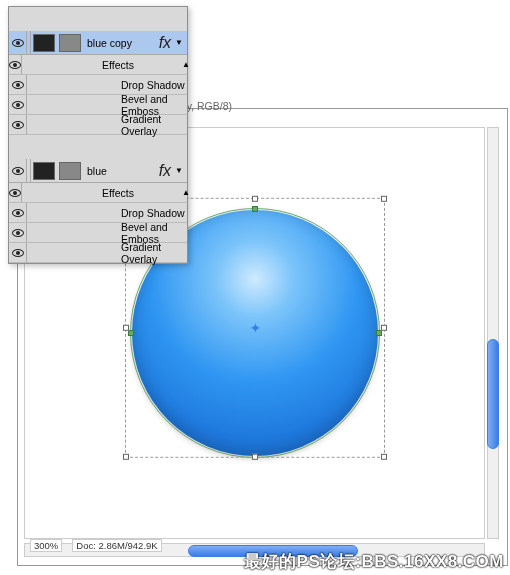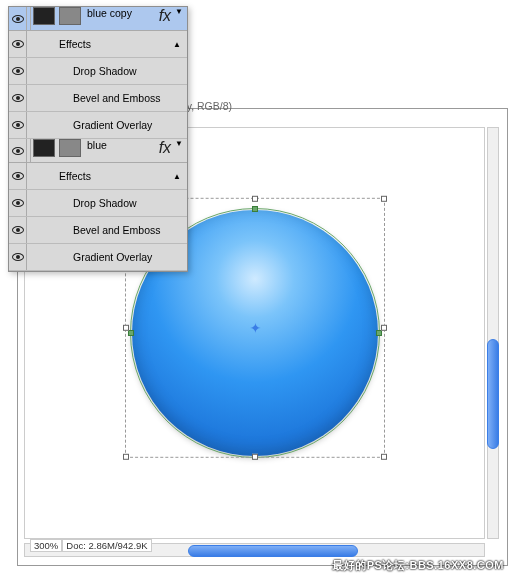--- a/index.html
+++ b/index.html
@@ -8,63 +8,63 @@
   
   .doc-window { position: absolute; left: 17px; top: 108px; width: 491px; height: 458px; background: #fff; border: 1px solid #999; }
   .doc-title { position: absolute; left: 0; top: -12px; width: 100%; height: 18px; display: flex; align-items: center; padding-left: 4px; gap: 4px; }
   .tab-btn { width: 10px; height: 10px; border-radius: 50%; background: #ccc; border: 1px solid #aaa; }
   .doc-title-text { color: #666; font-size: 10.5px; padding-left: 4px; white-space: nowrap; }
   .canvas { position: absolute; left: 6px; top: 18px; right: 22px; bottom: 26px; background: #fff; border: 1px solid #ccc; }
   .ruler-v { position: absolute; right: 8px; top: 18px; width: 12px; bottom: 26px; background: #f0f0f0; border: 1px solid #ccc; }
   .scroll-v { position: absolute; right: 8px; top: 230px; width: 12px; height: 110px; background: linear-gradient(90deg,#7faff6,#3a7de6); border-radius: 6px; border: 1px solid #3a7de6; }
   .scroll-h { position: absolute; left: 170px; bottom: 8px; height: 12px; width: 170px; background: linear-gradient(#7faff6,#3a7de6); border-radius: 6px; border: 1px solid #3a7de6; }
   .ruler-h { position: absolute; left: 6px; bottom: 8px; right: 22px; height: 14px; background: #f0f0f0; border: 1px solid #ccc; }
-  .status { position: absolute; left: 6px; bottom: 8px; height: 24px; display: flex; align-items: center; padding: 0 6px; font-size: 9.5px; color: #333; }
+  .status { position: absolute; left: 6px; bottom: 8px; height: 24px; display: flex; align-items: center; gap: 10px; padding: 0 6px; font-size: 9.5px; color: #333; }
   .status span { background: #fff; border: 1px solid #ccc; padding: 0 3px; }
 
   
   .sel-box { position: absolute; width: 260px; height: 260px; left: 50%; top: 50%; transform: translate(-50%,-52%); border: 1px dashed #999; }
   .handle { position: absolute; width: 6px; height: 6px; background: #fff; border: 1px solid #666; }
   .h-tl{left:-3px;top:-3px}.h-tr{right:-3px;top:-3px}.h-bl{left:-3px;bottom:-3px}.h-br{right:-3px;bottom:-3px}
   .h-tm{left:50%;top:-3px;margin-left:-3px}.h-bm{left:50%;bottom:-3px;margin-left:-3px}
   .h-ml{left:-3px;top:50%;margin-top:-3px}.h-mr{right:-3px;top:50%;margin-top:-3px}
   .path-circle { position:absolute; width: 250px; height: 250px; border: 1px solid #6aa86a; border-radius: 50%; left: 50%; top: 50%; transform: translate(-50%,-50%); }
   .anchor { position:absolute; width:6px; height:6px; background:#6aa86a; border:1px solid #3a7d3a; }
   .a-t{left:50%;top:-3px;margin-left:-3px}.a-b{left:50%;bottom:-3px;margin-left:-3px}
   .a-l{left:-3px;top:50%;margin-top:-3px}.a-r{right:-3px;top:50%;margin-top:-3px}
   .blue-ball { position:absolute; width:246px; height:246px; border-radius:50%; left:50%; top:50%; transform:translate(-50%,-50%);
      background: radial-gradient(circle at 50% 28%, #cfeaff 0%, #7bc4fa 18%, #2f96f2 48%, #1e78dc 75%, #1b6cca 100%);
      box-shadow: inset 0 -4px 16px rgba(0,0,0,.2), 0 2px 6px rgba(0,0,0,.25);
   }
   .center-mark { position:absolute; left:50%; top:50%; width:10px; height:10px; transform:translate(-50%,-50%); color:#3a7de6; font-size:14px; line-height:10px; text-align:center; }
 
   
   .layers { position:absolute; left:8px; top:6px; width:180px; background:#d9d9d9; border:1px solid #8e8e8e; box-shadow: 2px 2px 6px rgba(0,0,0,.25); }
-  .layer { display:flex; align-items:flex-start; height:24px; border-bottom:1px solid #aaa; }
+  .layer { display:flex; align-items:center; height:24px; border-bottom:1px solid #aaa;margin-top:24px; }
   .layer.sel { background:#adc8ee; }
   .vis-col { width:18px; height:100%; border-right:1px solid #aaa; display:flex; align-items:center; justify-content:center; }
   .link-col { width:4px; height:100%; border-right:1px solid #aaa; }
   .mask-thumb, .shape-thumb { width:22px; height:18px; margin:0 2px; border:1px solid #666; }
   .mask-thumb { background:#222; }
   .shape-thumb { background:#888; }
   .layer-name { flex:1; padding-left:4px; font-size:10.5px; }
   .fx { font-style:italic; font-size:16px; padding-right:4px; color:#222; }
   .tri { font-size:8px; padding-right:4px; }
 
-  .fx-row { display:flex; align-items:center; height:27px; border-bottom:1px solid #bbb; font-size:10.5px; }
+  .fx-row { display:flex; align-items:center; height:20px; border-bottom:1px solid #bbb; font-size:10.5px;gap:48px; }
   .fx-row .vis-col { width:18px; border-right:1px solid #aaa; }
   .indent1 { padding-left: 32px; }
   .indent2 { padding-left: 46px; }
   .fx-label { flex:1; }
   .collapse { font-size:8px; padding-right:6px; }
 
   .eye { width:12px; height:8px; border:1px solid #222; border-radius:50%; position:relative; }
   .eye::after { content:""; position:absolute; width:4px; height:4px; background:#222; border-radius:50%; left:3px; top:1px; }
 
-  .watermark { position:absolute; right:6px; bottom:2px; font-size:11px; color:#fff; text-shadow:0 0 2px #000,0 0 2px #000; font-weight:bold; letter-spacing:.5px; }
+  .watermark { position:absolute; right:6px; bottom:2px; font-size:17px; color:#fff; text-shadow:0 0 2px #000,0 0 2px #000; font-weight:bold; letter-spacing:.5px; }
 </style>
 </head>
 <body>
 
 <div class="doc-window">
   <div class="doc-title">
     <div class="tab-btn"></div>
     <span class="doc-title-text">bottoms.psd @ 300% (blue copy, RGB/8)</span>
   </div>
   <div class="canvas">

